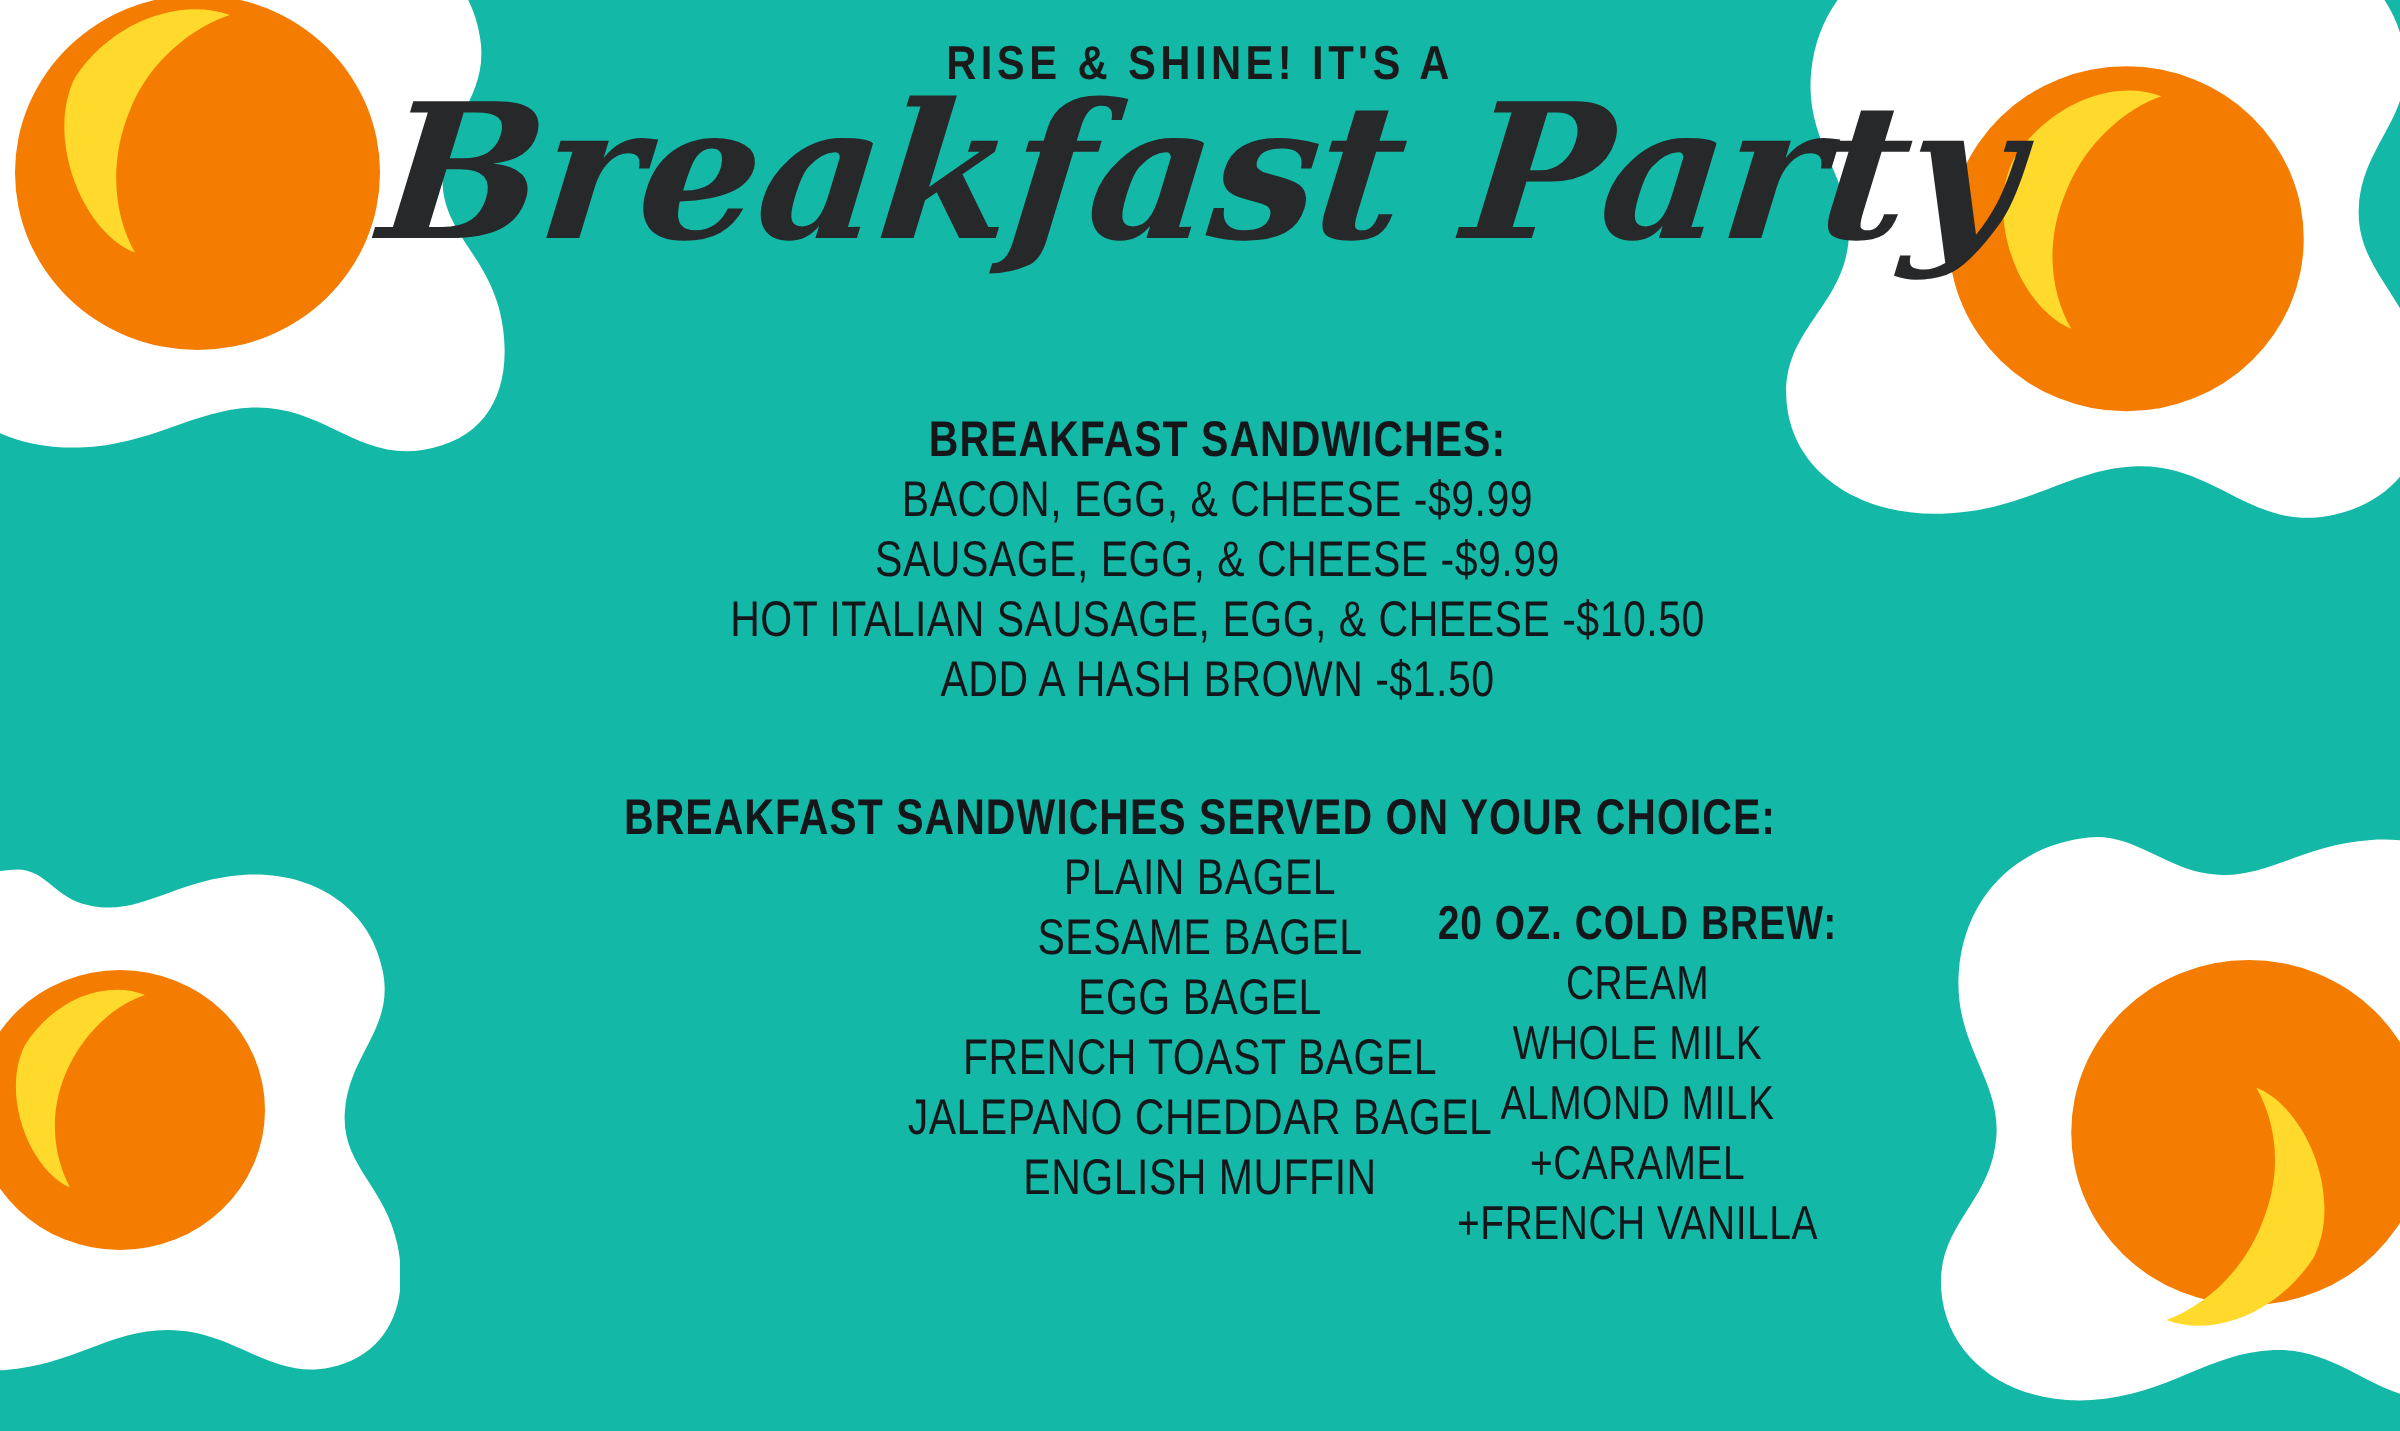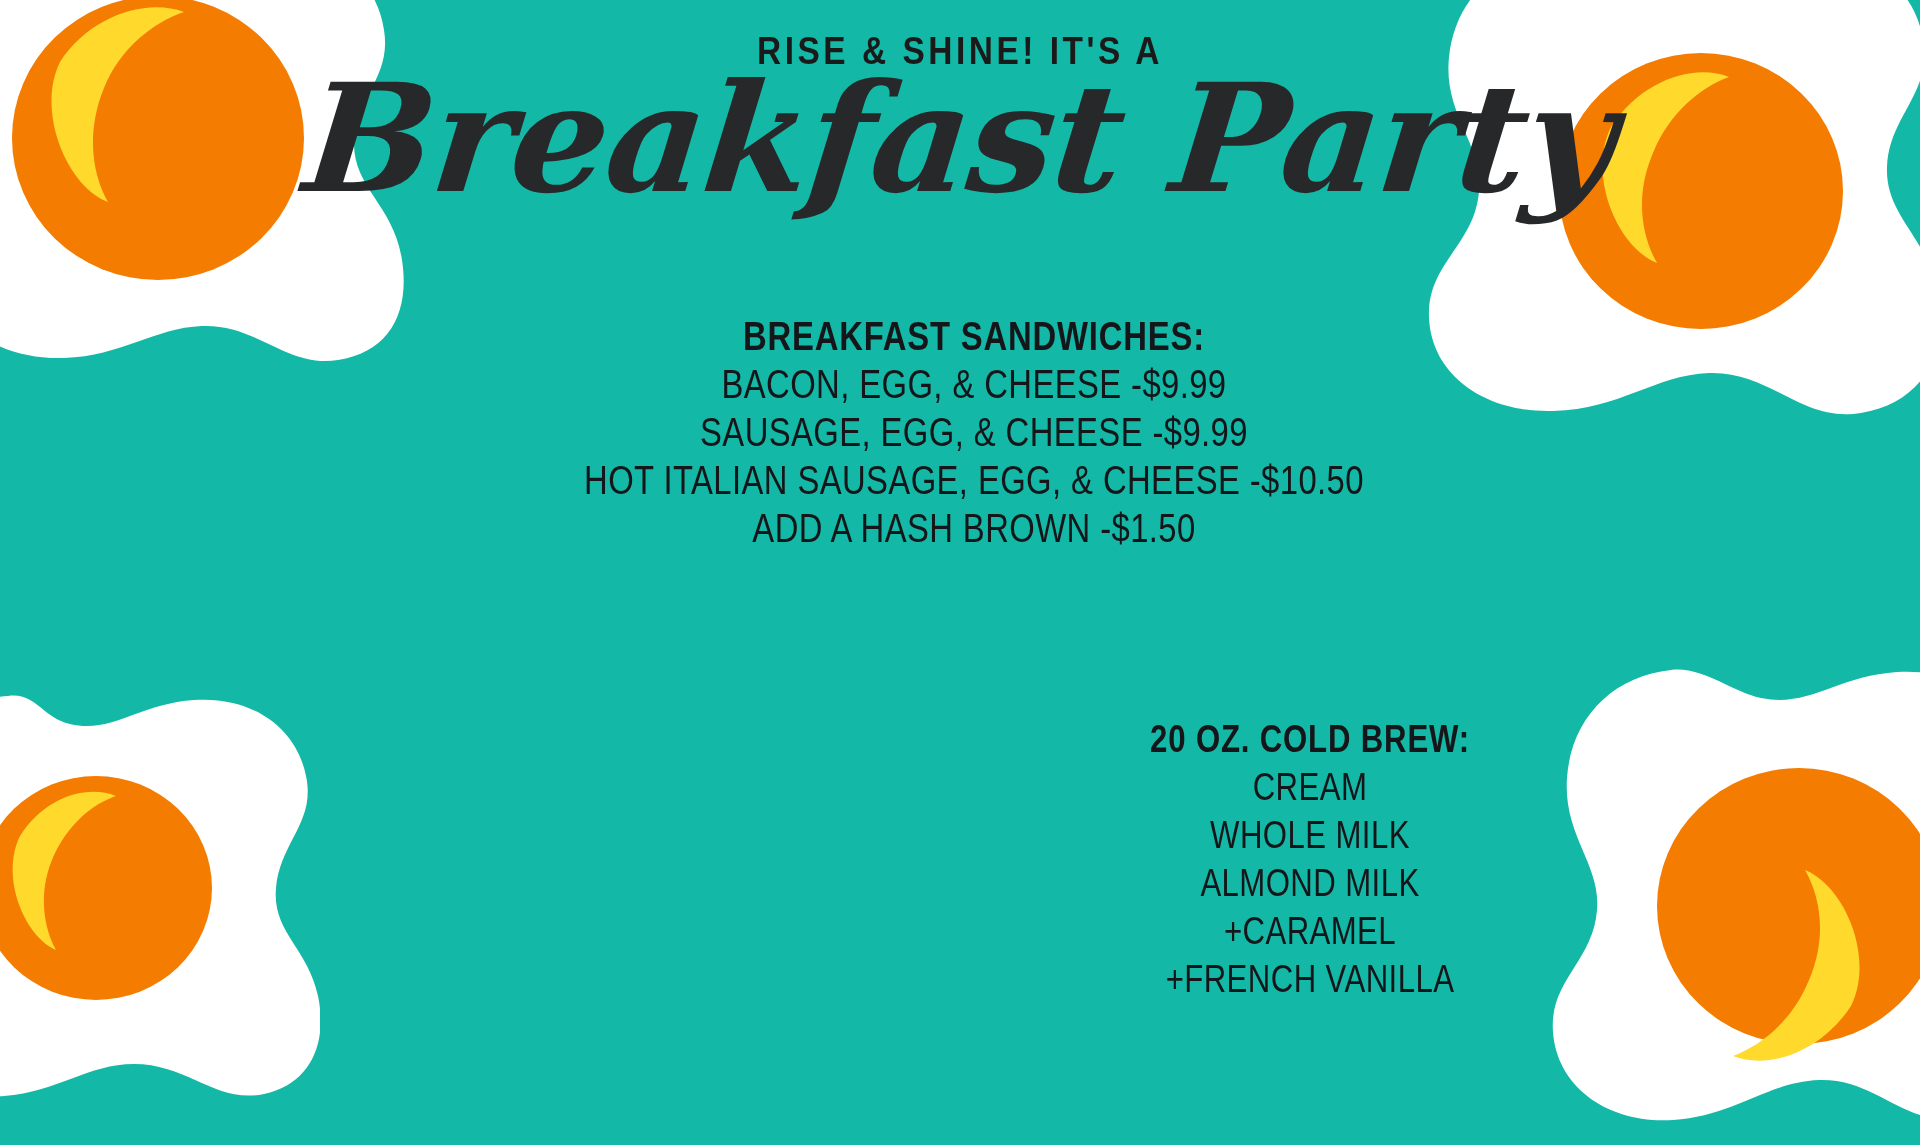--- a/index.html
+++ b/index.html
@@ -83,21 +83,21 @@
     line-height: 48px;
     letter-spacing: 0.5px;
     transform: scaleX(0.82);
     white-space: nowrap;
   }
   .menu-line.heading {
     font-weight: 700;
     letter-spacing: 1px;
   }
 
-  #sandwiches-block { top: 312px; margin-left: 28px; }
+  #sandwiches-block { top: 328px; margin-left: 28px; }
   #choice-block     { top: 630px; }
   #bagel-cc-block   { top: 1000px; }
 
   #coldbrew-block {
     position: absolute;
     top: 715px;
     left: 1100px;
     width: 420px;
     text-align: center;
     color: #15161a;
@@ -144,20 +144,29 @@
     <div class="script-title">Breakfast Party</div>
 
     <div class="menu-block" id="sandwiches-block">
       <div class="menu-line heading">BREAKFAST SANDWICHES:</div>
       <div class="menu-line">BACON, EGG, &amp; CHEESE -$9.99</div>
       <div class="menu-line">SAUSAGE, EGG, &amp; CHEESE -$9.99</div>
       <div class="menu-line">HOT ITALIAN SAUSAGE, EGG, &amp; CHEESE -$10.50</div>
       <div class="menu-line">ADD A HASH BROWN -$1.50</div>
     </div>
 
+    <div class="menu-block" id="choice-block">
+      <div class="menu-line heading">BREAKFAST SANDWICHES SERVED ON YOUR CHOICE:</div>
+      <div class="menu-line">PLAIN BAGEL</div>
+      <div class="menu-line">SESAME BAGEL</div>
+      <div class="menu-line">EGG BAGEL</div>
+      <div class="menu-line">FRENCH TOAST BAGEL</div>
+      <div class="menu-line">JALEPANO CHEDDAR BAGEL</div>
+      <div class="menu-line">ENGLISH MUFFIN</div>
+    </div>
 
 
     <div id="coldbrew-block">
       <div class="menu-line heading">20 OZ. COLD BREW:</div>
       <div class="menu-line">CREAM</div>
       <div class="menu-line">WHOLE MILK</div>
       <div class="menu-line">ALMOND MILK</div>
       <div class="menu-line">+CARAMEL</div>
       <div class="menu-line">+FRENCH VANILLA</div>
     </div>

